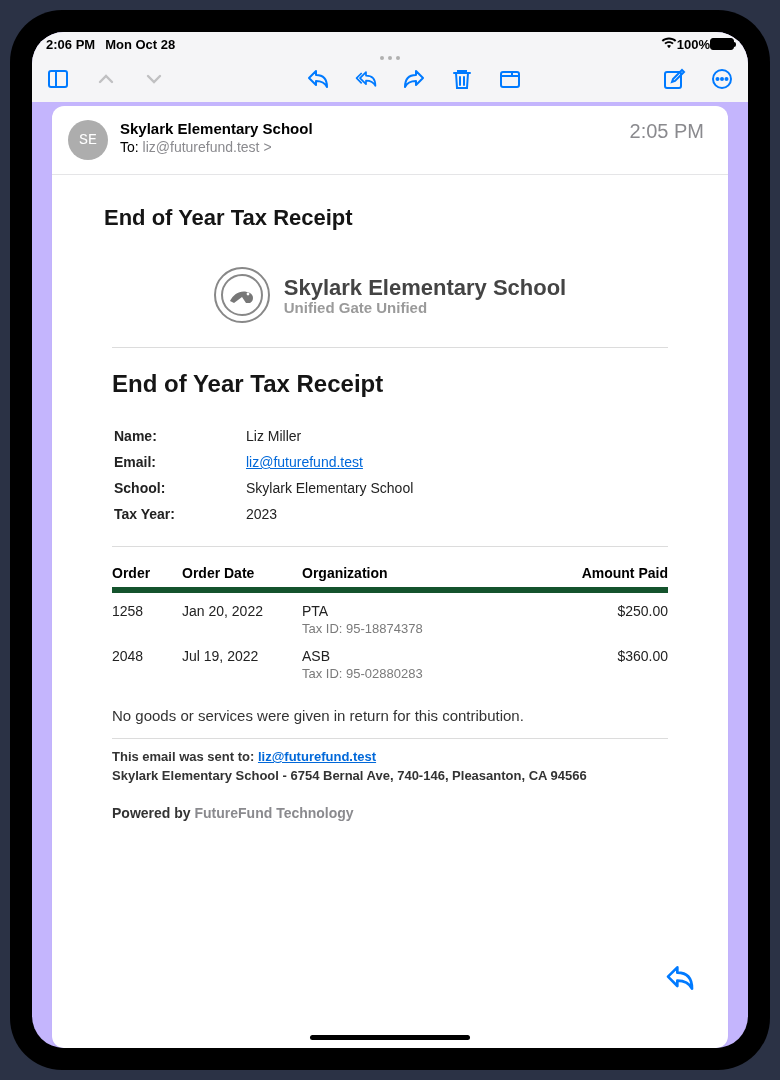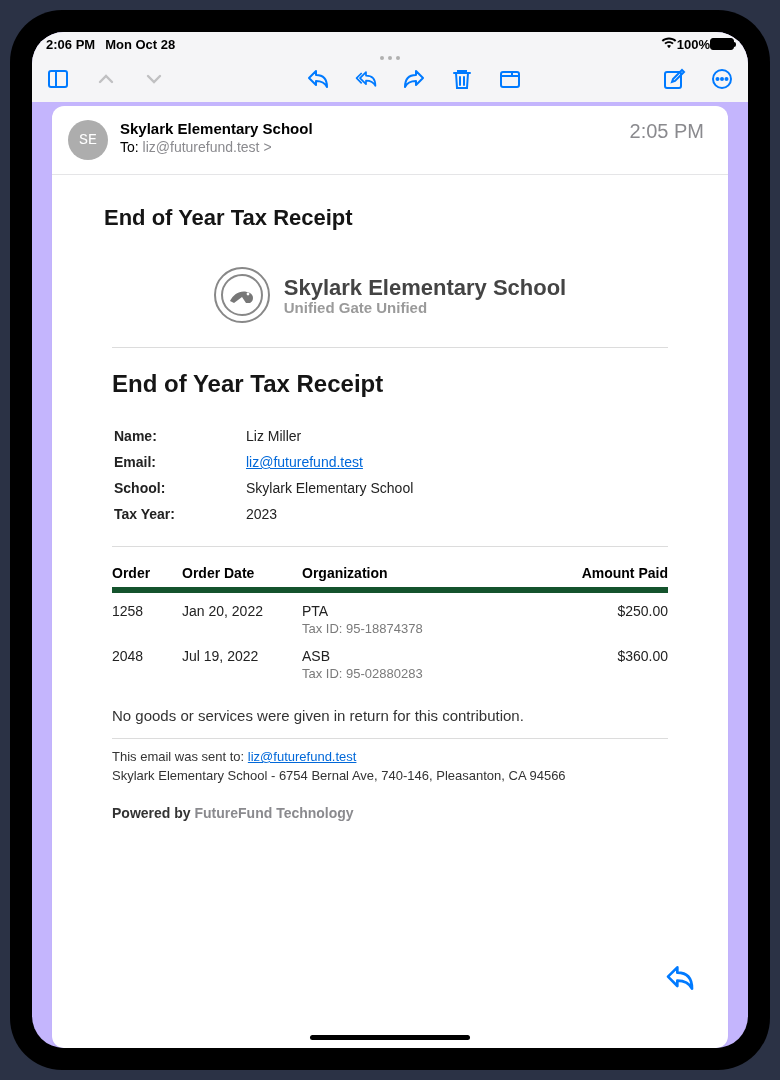--- a/index.html
+++ b/index.html
@@ -100,21 +100,21 @@
     .dt-label { font-weight:700; color:#222; width:130px; }
     .dt-value { color:#222; }
     .email-link { color:#0168d9; text-decoration:underline; }
     .orders-table { width:100%; font-size:14px; border-collapse:collapse; margin-top:6px; }
     .orders-table th { font-weight:700; text-align:left; padding:8px 0 6px 0; border-bottom:6px solid #14532d; }
     .orders-table th.amt, .orders-table td.amt { text-align:right; }
     .orders-table td { padding:10px 0 2px 0; vertical-align:top; color:#222; }
     .tax-id { color:#7a7a7a; font-size:13px; margin-top:2px; }
     .disclaimer { font-size:15px; color:#333; margin:24px 0 14px 0; }
     .footer-block { margin-top:8px; font-size:13px; color:#333; }
-    .footer-line { margin:4px 0; }
+    .footer-line { margin:4px 0;font-weight:bold; }
     .powered { margin-top:22px; font-size:14px; }
     .powered .by { font-weight:700; color:#333; }
     .powered .brand { font-weight:700; color:#8a8a8e; }
     .reply-floating {
       position:absolute; bottom:50px; right:48px;
       width:36px; height:36px; color:#007aff;
     }
     .reply-floating svg { width:32px; height:32px; }
     .home-indicator {
       position:absolute; bottom:8px; left:50%; transform:translateX(-50%);

